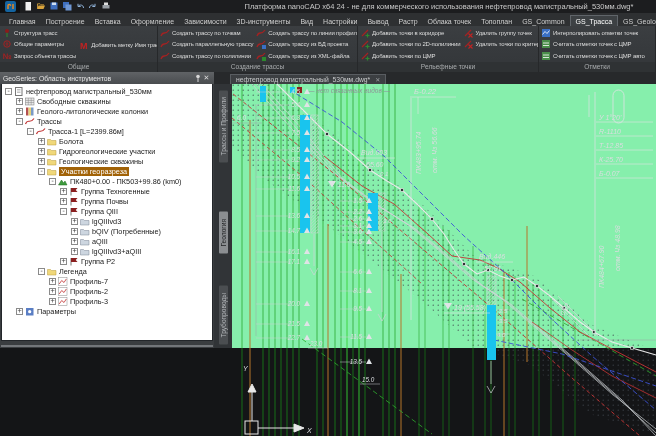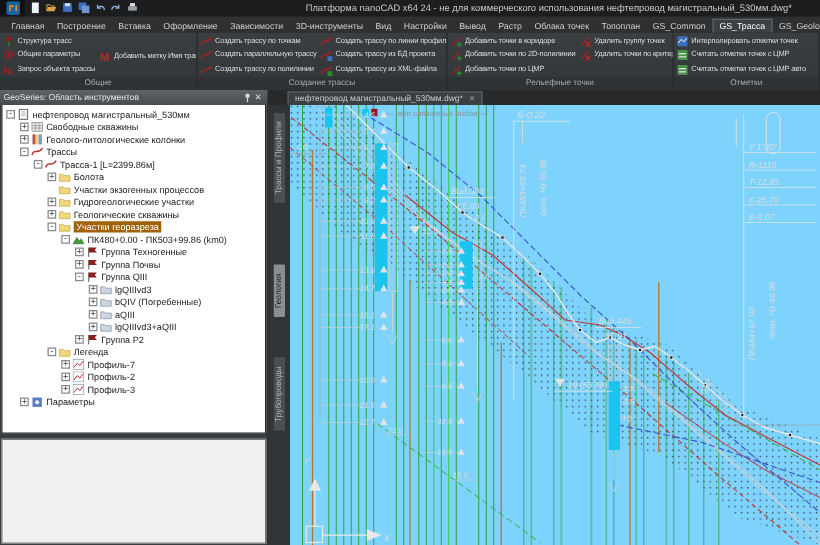--- a/index.html
+++ b/index.html
@@ -1,17 +1,17 @@
 <!DOCTYPE html>
 <html><head>
 <meta charset="utf-8">
 <style>
   html,body{margin:0;padding:0;width:656px;height:436px;overflow:hidden;background:#141517;}
   *{box-sizing:border-box;}
-  .app{width:656px;height:436px;display:flex;flex-direction:column;font-family:"Liberation Sans",sans-serif;}
+  .app{width:656px;height:348px;display:flex;flex-direction:column;font-family:"Liberation Sans",sans-serif;}
 
   
   .titlebar{height:13px;background:#1c1d1f;position:relative;display:flex;align-items:center;flex:none;}
   .logo{width:20px;height:13px;display:flex;align-items:center;justify-content:center;background:#101112;flex:none;}
   .qat{display:flex;align-items:center;gap:2px;padding-left:3px;}
   .qat span{width:11px;height:11px;display:inline-flex;}
   .wtitle{position:absolute;left:230px;right:8px;text-align:center;font-size:7.5px;color:#c9c9c9;white-space:nowrap;overflow:hidden;}
 
   
   .tabsrow{height:13px;background:#2e3032;display:flex;align-items:flex-end;padding-left:4px;flex:none;}
@@ -48,21 +48,21 @@
   .tsel{background:#a16207;color:#fff;padding:0 2px;}
   .splitter{height:4px;flex:none;}
   .bottom-panel{flex:1;background:#f1f1f1;border:1px solid #73767a;}
 
   .side-tabs{width:18px;flex:none;background:#313437;display:flex;flex-direction:column;align-items:center;padding-top:6px;}
   .stab{writing-mode:vertical-rl;transform:rotate(180deg);background:#4b4e51;color:#b3b6b9;font-size:6.6px;padding:7px 1px;border-radius:1px;white-space:nowrap;}
   .stab.active{background:#8b8e91;color:#1d1f21;}
   .stab:nth-child(2){margin-top:50px;}
   .stab:nth-child(3){margin-top:32px;}
 
-  .canvas{flex:1;position:relative;background:#7dd3fc;}
+  .canvas{flex:1;position:relative;background:#86efac;}
   .canvas svg{position:absolute;inset:0;}
   .cadtxt{font-family:"Liberation Sans",sans-serif;font-style:italic;}
 </style>
 </head>
 <body>
 
 <div class="app">
 
   <div class="titlebar">
     <div class="logo">
@@ -362,29 +362,20 @@
             <span>Трасса-1 [L=2399.86м]</span>
           </div>
           <div class="trow" style="padding-left: 36px;">
             <span class="texp">+</span>
             <span class="ticon">
               <svg width="10" height="9" viewBox="0 0 10 9">
                 <path d="M0.5 2.5 h3 l1 1 h4.5 v4.5 h-8.5 z" fill="#f0d87a" stroke="#b99b3e" stroke-width="0.5"></path>
               </svg>
             </span>
             <span>Болота</span>
-          </div>
-          <div class="trow" style="padding-left: 36px;">
-            <span class="tspc"></span>
-            <span class="ticon">
-              <svg width="10" height="9" viewBox="0 0 10 9">
-                <path d="M0.5 2.5 h3 l1 1 h4.5 v4.5 h-8.5 z" fill="#f0d87a" stroke="#b99b3e" stroke-width="0.5"></path>
-              </svg>
-            </span>
-            <span>Участки экзогенных процессов</span>
           </div>
           <div class="trow" style="padding-left: 36px;">
             <span class="texp">+</span>
             <span class="ticon">
               <svg width="10" height="9" viewBox="0 0 10 9">
                 <path d="M0.5 2.5 h3 l1 1 h4.5 v4.5 h-8.5 z" fill="#f0d87a" stroke="#b99b3e" stroke-width="0.5"></path>
               </svg>
             </span>
             <span>Гидрогеологические участки</span>
           </div>

